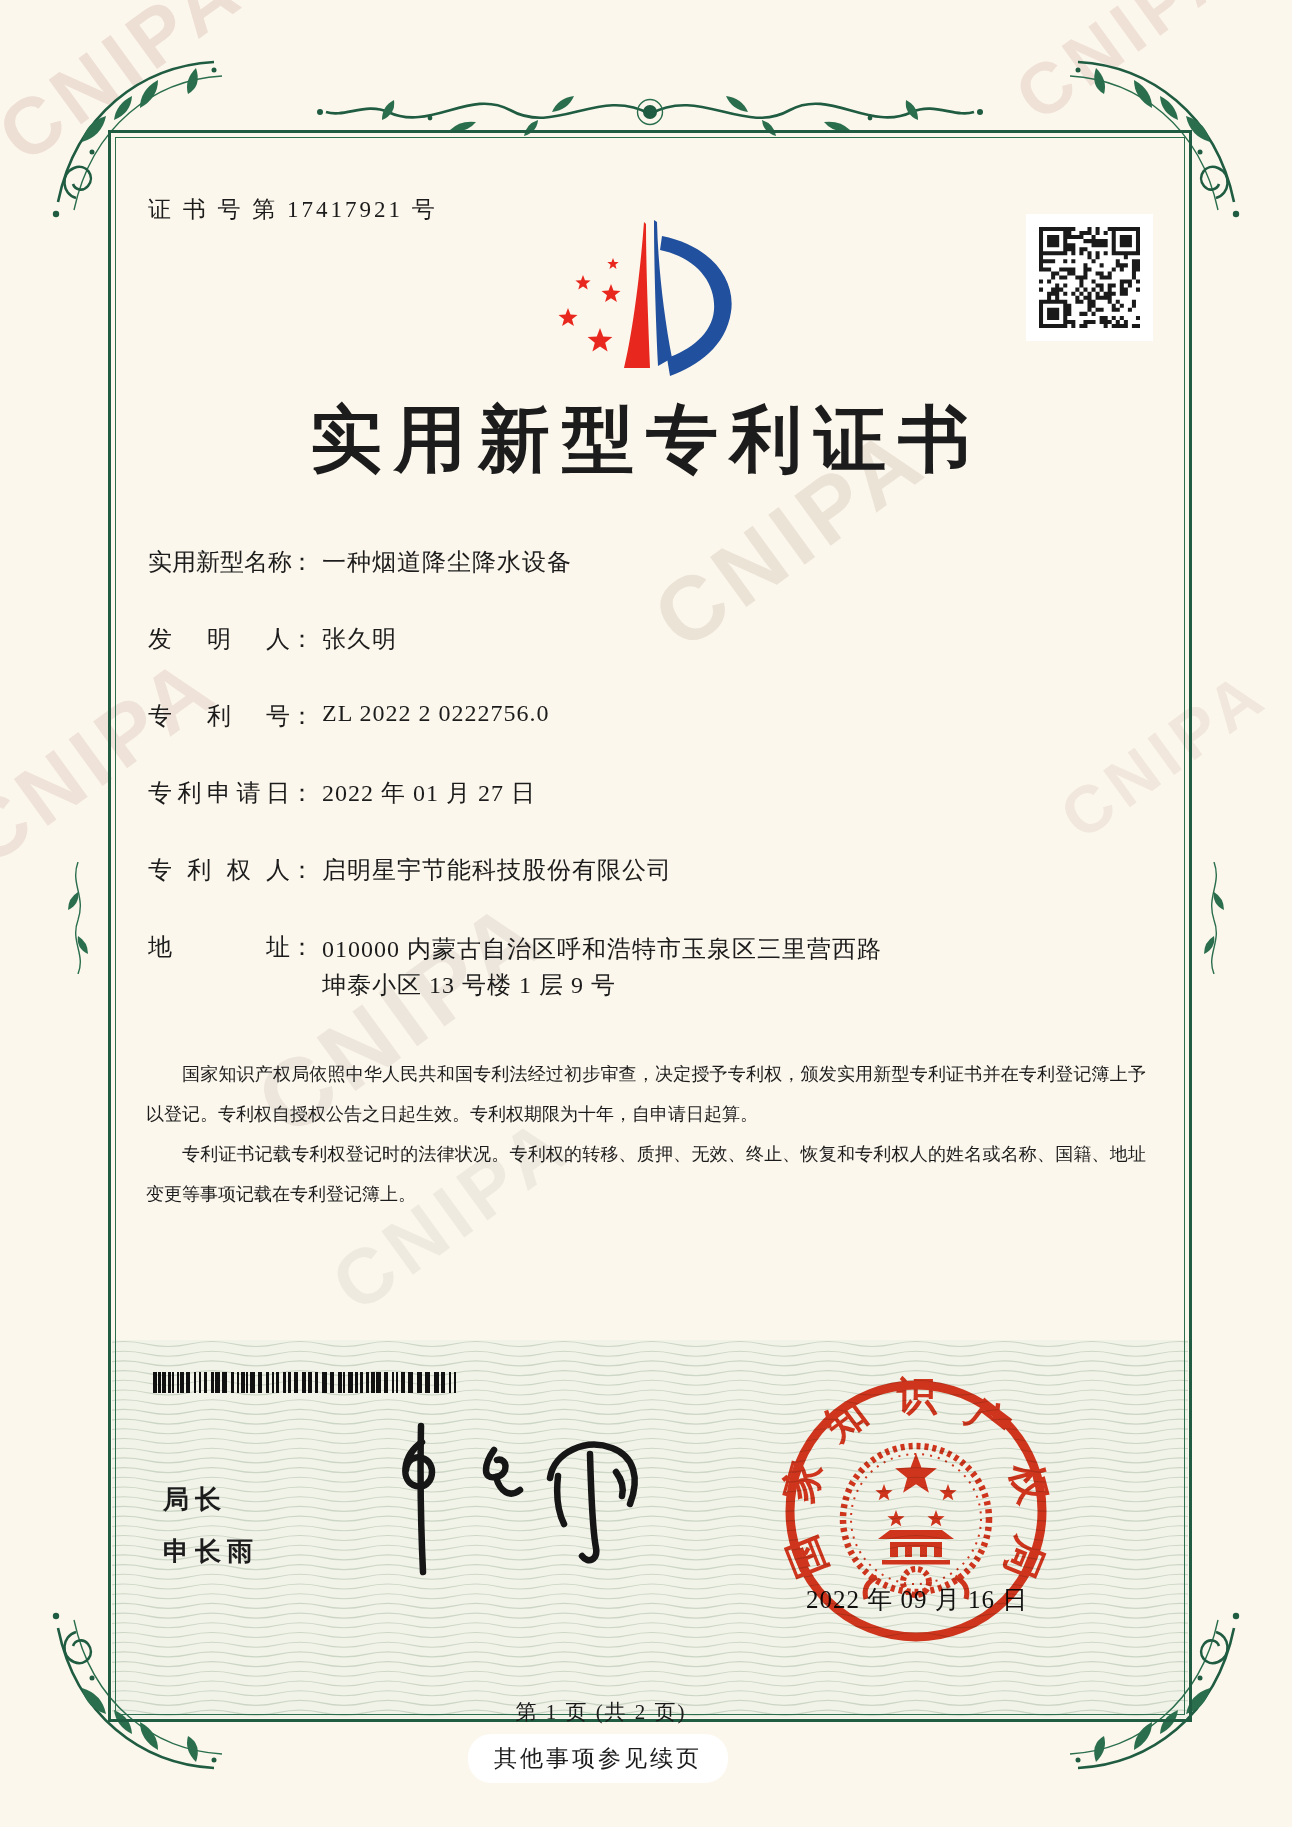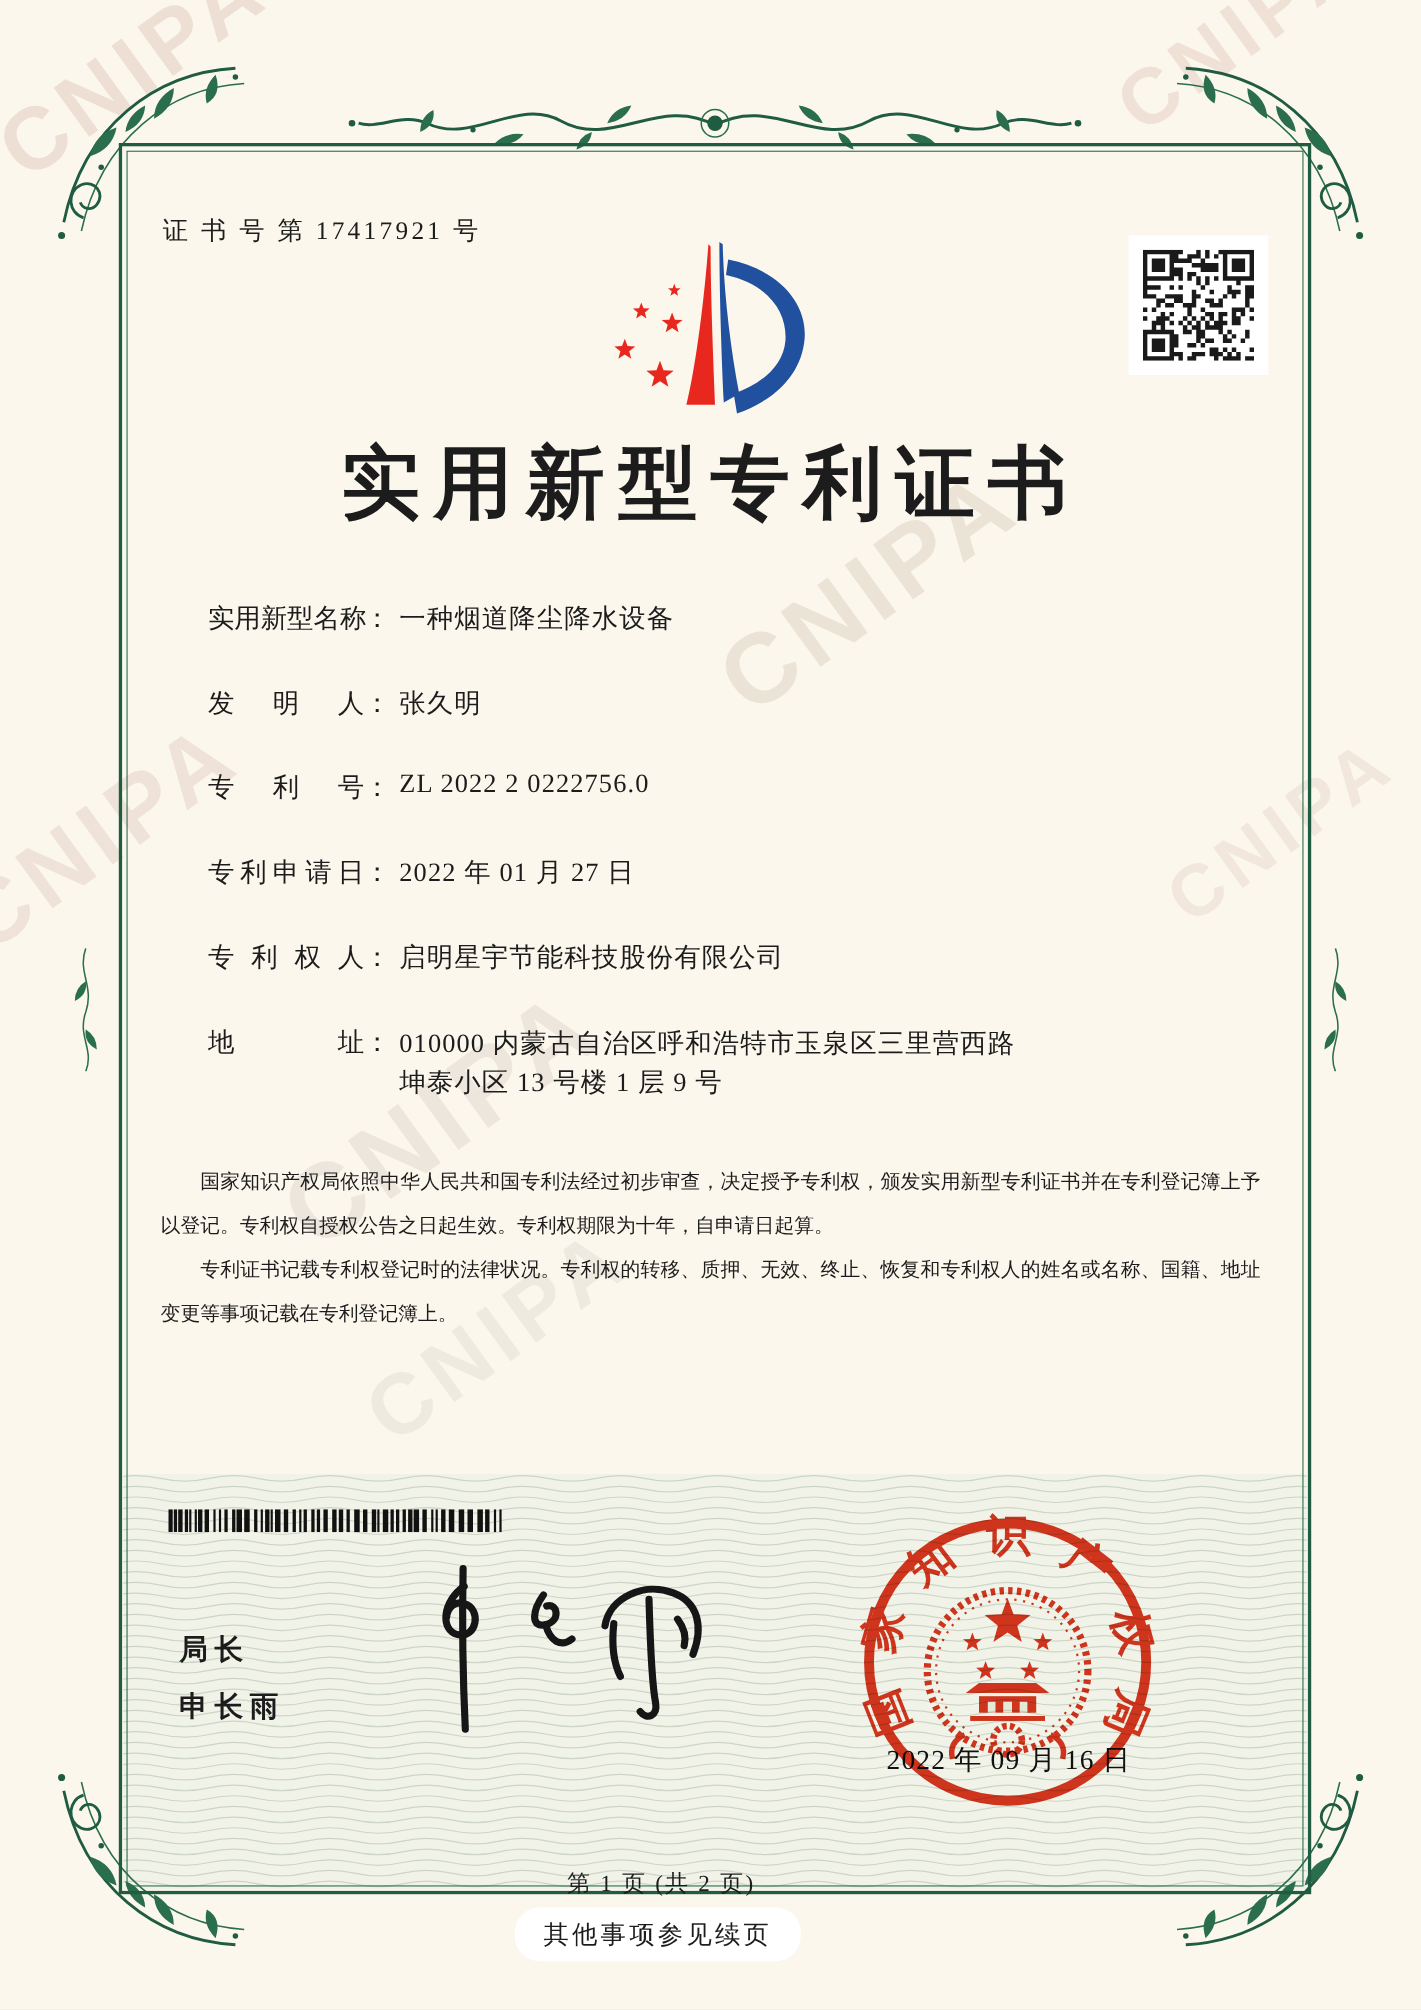--- a/index.html
+++ b/index.html
@@ -18,21 +18,21 @@
       transform:rotate(-36deg);letter-spacing:7px;z-index:1;pointer-events:none;}
   
   .certno{position:absolute;left:148px;top:194px;font-size:23px;letter-spacing:3px;z-index:2;}
   .logo{position:absolute;left:550px;top:206px;z-index:2;}
   .qrpad{position:absolute;left:1026px;top:214px;width:127px;height:127px;background:#fff;z-index:2;}
   .qr{position:absolute;left:13px;top:13px;}
   .title{position:absolute;left:0;right:0;top:392px;text-align:center;font-size:72px;font-weight:700;
          letter-spacing:12px;z-index:2;}
   
   .frow{position:absolute;left:148px;font-size:24px;z-index:2;white-space:nowrap;}
-  .flabel{display:inline-block;width:142px;text-align:justify;text-align-last:justify;vertical-align:top;margin-left:41px;}
+  .flabel{display:inline-block;width:142px;text-align:justify;text-align-last:justify;vertical-align:top;}
   .fcolon{display:inline-block;vertical-align:top;}
   .fval{display:inline-block;margin-left:8px;vertical-align:top;letter-spacing:1px;}
   .fval.wrap{width:575px;white-space:normal;line-height:36px;}
   .grant2{position:absolute;left:492px;top:0;}
   
   .paras{position:absolute;left:146px;top:1054px;width:1000px;font-size:18px;line-height:40px;
          text-align:justify;z-index:2;}
   .paras p{margin:0;text-indent:2em;}
   
   .waves{position:absolute;left:112px;top:1340px;z-index:0;}

